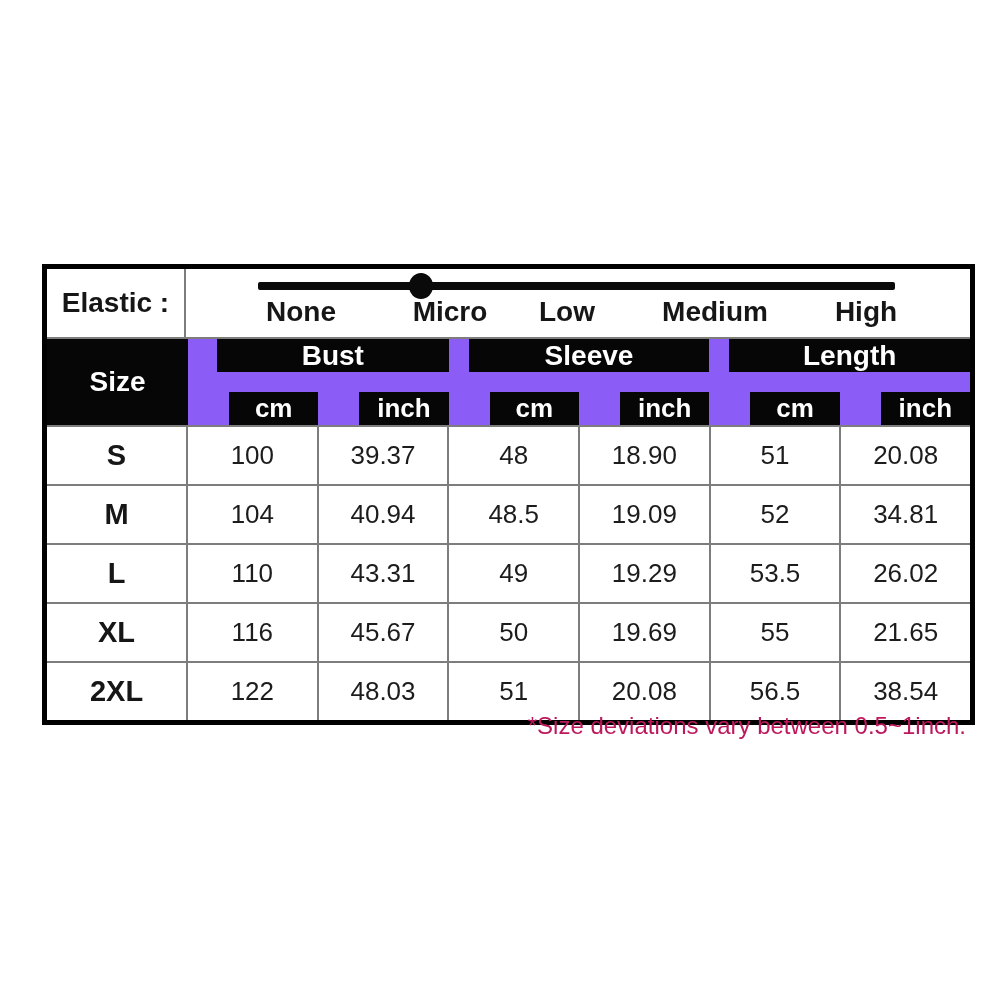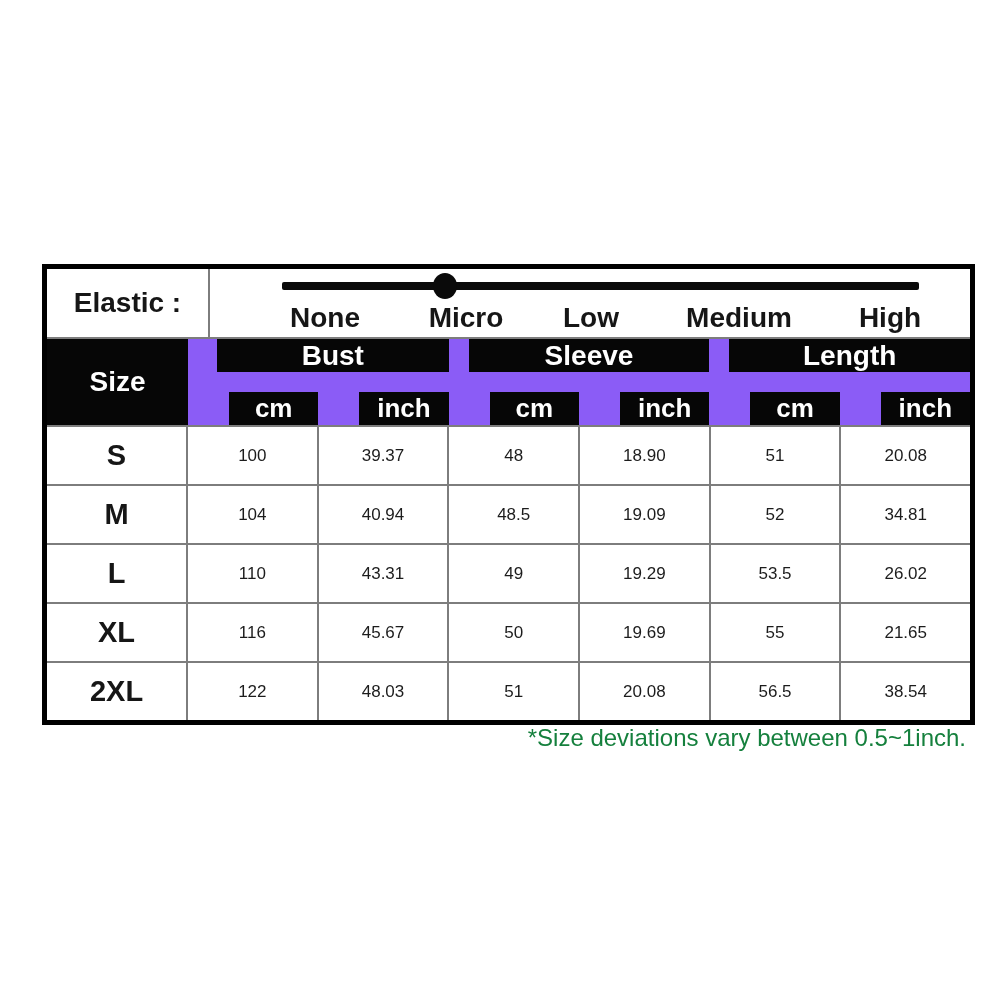--- a/index.html
+++ b/index.html
@@ -21,21 +21,21 @@
     box-sizing:border-box;
   }
 
   
   .erow{
     display:flex;
     height:68px;
     border-bottom:2px solid #7d7d7d;
   }
   .ecell-label{
-    width:163px;
+    width:139px;
     border-right:2px solid #7d7d7d;
     display:flex;align-items:center;justify-content:center;
     font-weight:bold;font-size:28px;
     box-sizing:border-box;
   }
   .ecell-slider{
     position:relative;
     flex:1;
   }
   .sbar{
@@ -51,24 +51,23 @@
     border-radius:50%;
     background:#0a0a0a;
     left:223px; top:4px;
   }
   .lvl{
     position:absolute;
     top:27px;
     transform:translateX(-50%);
     font-weight:bold;font-size:28px;
     white-space:nowrap;
-    margin-top:6px;
   }
   .lvl:nth-of-type(1){left:115px;}
-  .lvl:nth-of-type(2){left:256px;}
+  .lvl:nth-of-type(2){left:264px;}
   .lvl:nth-of-type(3){left:381px;}
   .lvl:nth-of-type(4){left:529px;text-align:center;}
   .lvl:nth-of-type(5){left:680px;}
 
   
   .hgrid{
     display:grid;
     grid-template-columns:141px repeat(6, 1fr);
     grid-template-rows:33px 33px;
     gap:20px;
@@ -104,34 +103,33 @@
     box-sizing:border-box;
   }
   .bcell.size{
     width:141px;
     border-right:2px solid #7d7d7d;
     font-weight:bold;font-size:29px;
   }
   .bcell.val{
     flex:1;
     border-right:2px solid #7d7d7d;
-    font-size:17px;
+    font-size:26px;
     color:#1c1c1c;
   }
   .bcell.val:last-child{border-right:none;}
 
   
   .footnote{
     position:absolute;
     top:712px;
     right:35px;
     font-size:24px;
-    color:#15803d;
+    color:#be185d;
     white-space:nowrap;
-    margin-top:12px;
   }
 </style>
 </head>
 <body>
 
 <div class="chart">
 
   <div class="erow">
     <div class="ecell-label">Elastic :</div>
     <div class="ecell-slider">

